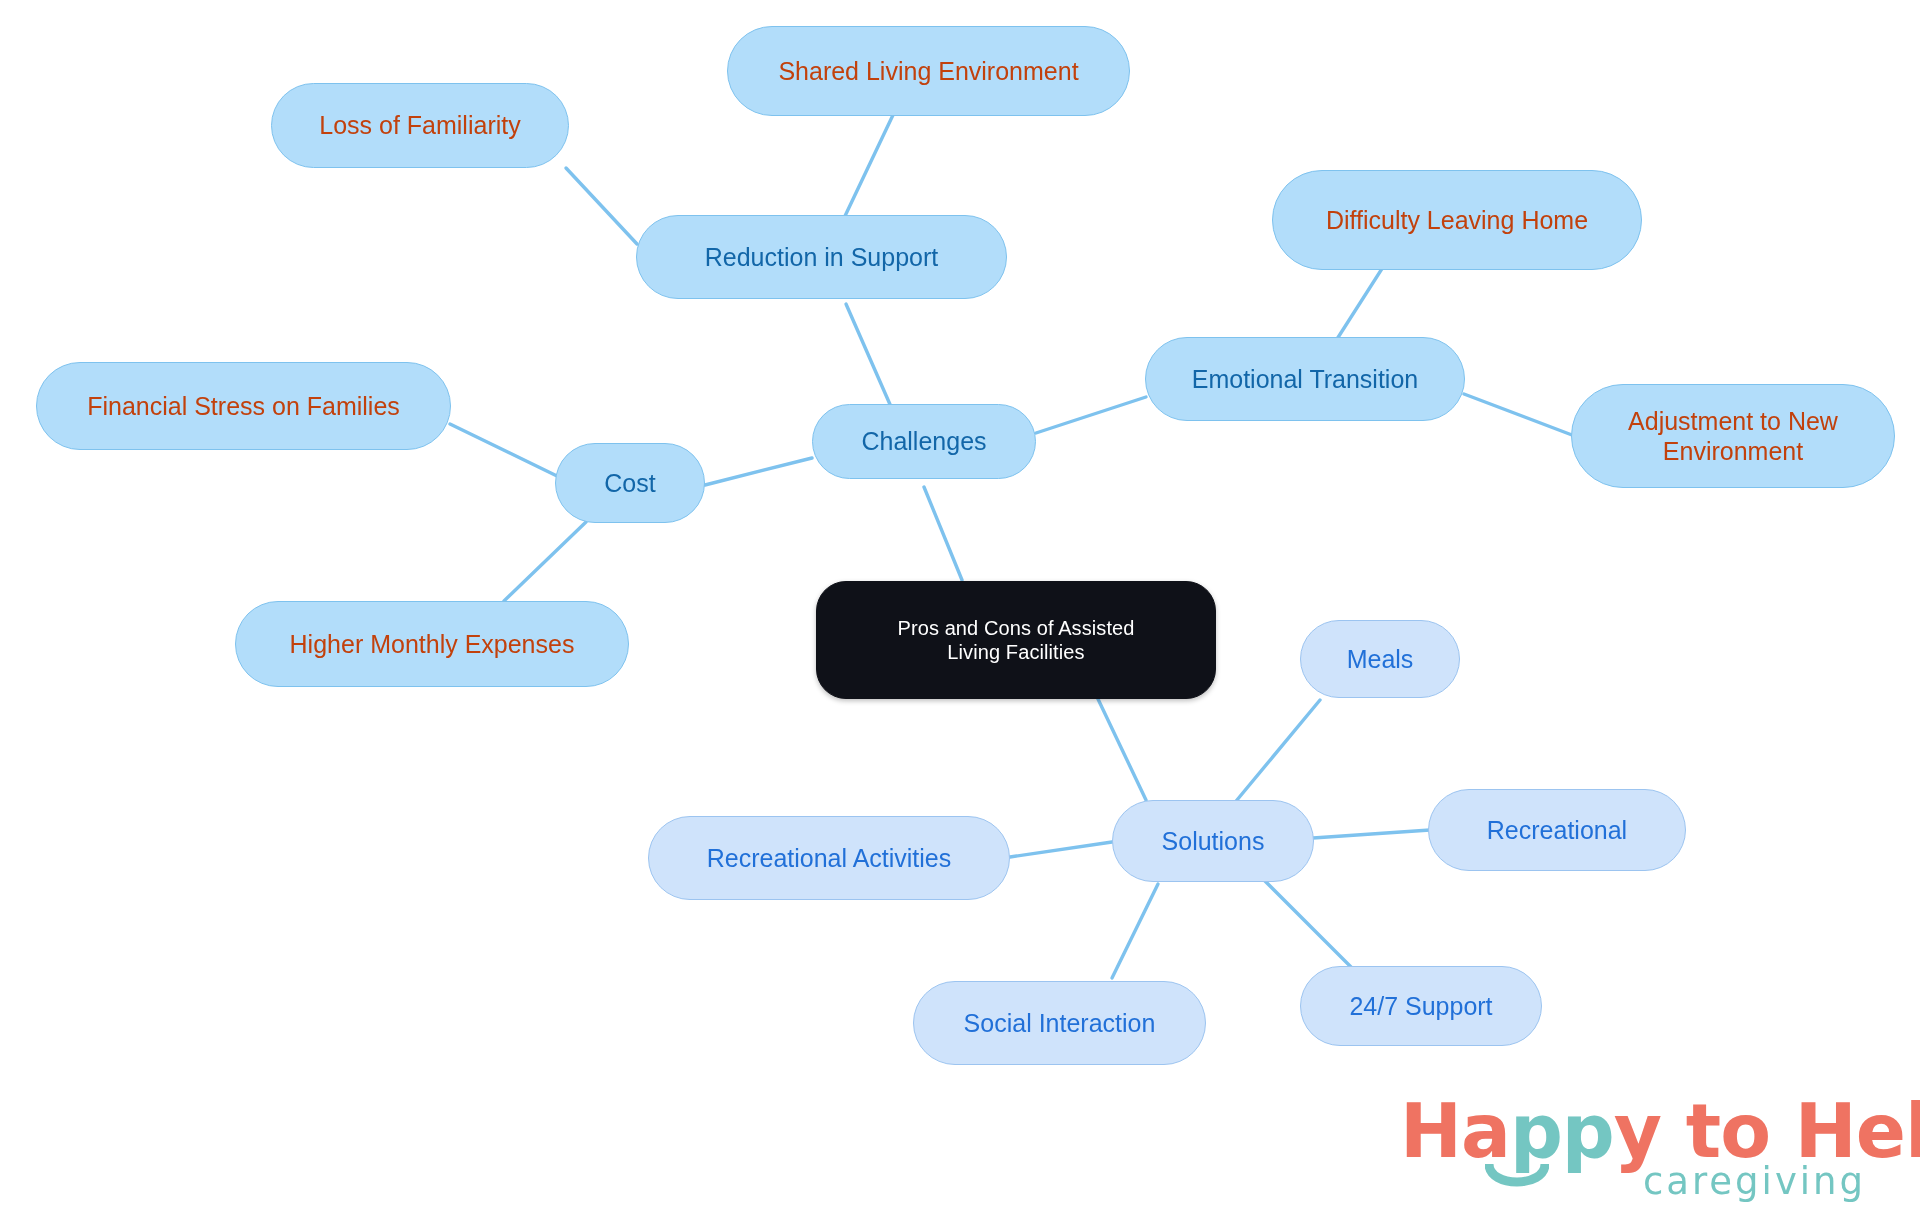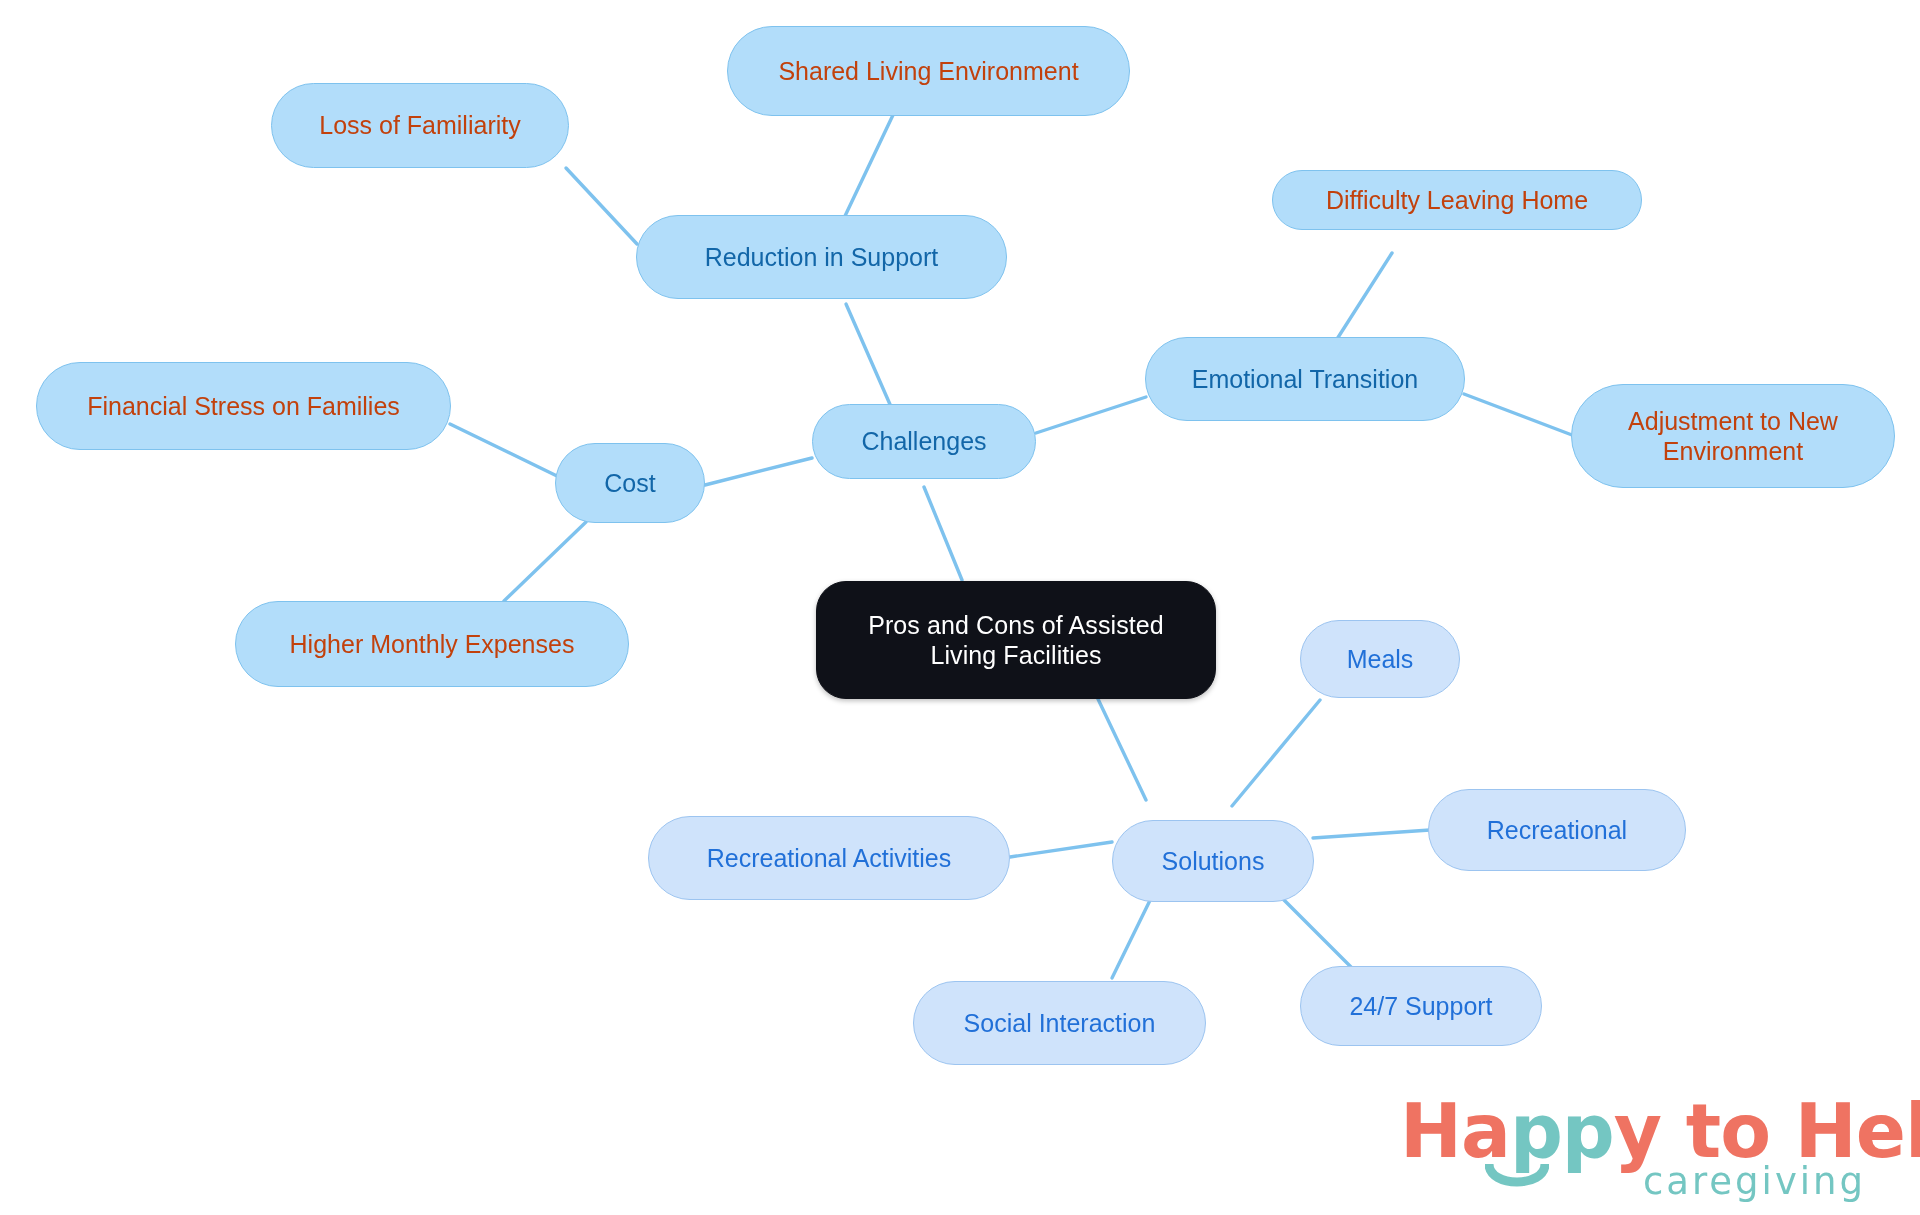--- a/index.html
+++ b/index.html
@@ -41,21 +41,21 @@
     line-height: 1.22;
     white-space: pre-line;
     padding: 0 18px;
   }
 
   .node.root {
     background: #0f1118;
     color: #ffffff;
     border: 1px solid #0f1118;
     border-radius: 30px;
-    font-size: 25px;
+    font-size: 20px;
     letter-spacing: 0.1px;
     box-shadow: 0 2px 5px rgba(0,0,0,0.25);
   }
 
   .node.branch {
     background: #b2ddfa;
     border: 1.6px solid #7ec2ee;
     color: #1266a8;
     font-size: 25px;
   }
@@ -173,26 +173,26 @@
   <div class="node branch" style="left:1145px; top:337px; width:320px; height:84px;">Emotional Transition</div>
 
   <div class="node leaf" style="left:271px; top:83px; width:298px; height:85px;">Loss of Familiarity</div>
 
   <div class="node leaf" style="left:727px; top:26px; width:403px; height:90px;">Shared Living Environment</div>
 
   <div class="node leaf" style="left:36px; top:362px; width:415px; height:88px;">Financial Stress on Families</div>
 
   <div class="node leaf" style="left:235px; top:601px; width:394px; height:86px;">Higher Monthly Expenses</div>
 
-  <div class="node leaf" style="left:1272px; top:170px; width:370px; height:60px;">Difficulty Leaving Home</div>
+  <div class="node leaf" style="left:1272px; top:170px; width:370px; height:100px;">Difficulty Leaving Home</div>
 
   <div class="node leaf" style="left:1571px; top:384px; width:324px; height:104px;">Adjustment to New
 Environment</div>
 
-  <div class="node sol-branch" style="left:1112px; top:820px; width:202px; height:82px;">Solutions</div>
+  <div class="node sol-branch" style="left:1112px; top:800px; width:202px; height:82px;">Solutions</div>
 
   <div class="node sol-leaf" style="left:1300px; top:620px; width:160px; height:78px;">Meals</div>
 
   <div class="node sol-leaf" style="left:1428px; top:789px; width:258px; height:82px;">Recreational</div>
 
   <div class="node sol-leaf" style="left:1300px; top:966px; width:242px; height:80px;">24/7 Support</div>
 
   <div class="node sol-leaf" style="left:913px; top:981px; width:293px; height:84px;">Social Interaction</div>
 
   <div class="node sol-leaf" style="left:648px; top:816px; width:362px; height:84px;">Recreational Activities</div>

